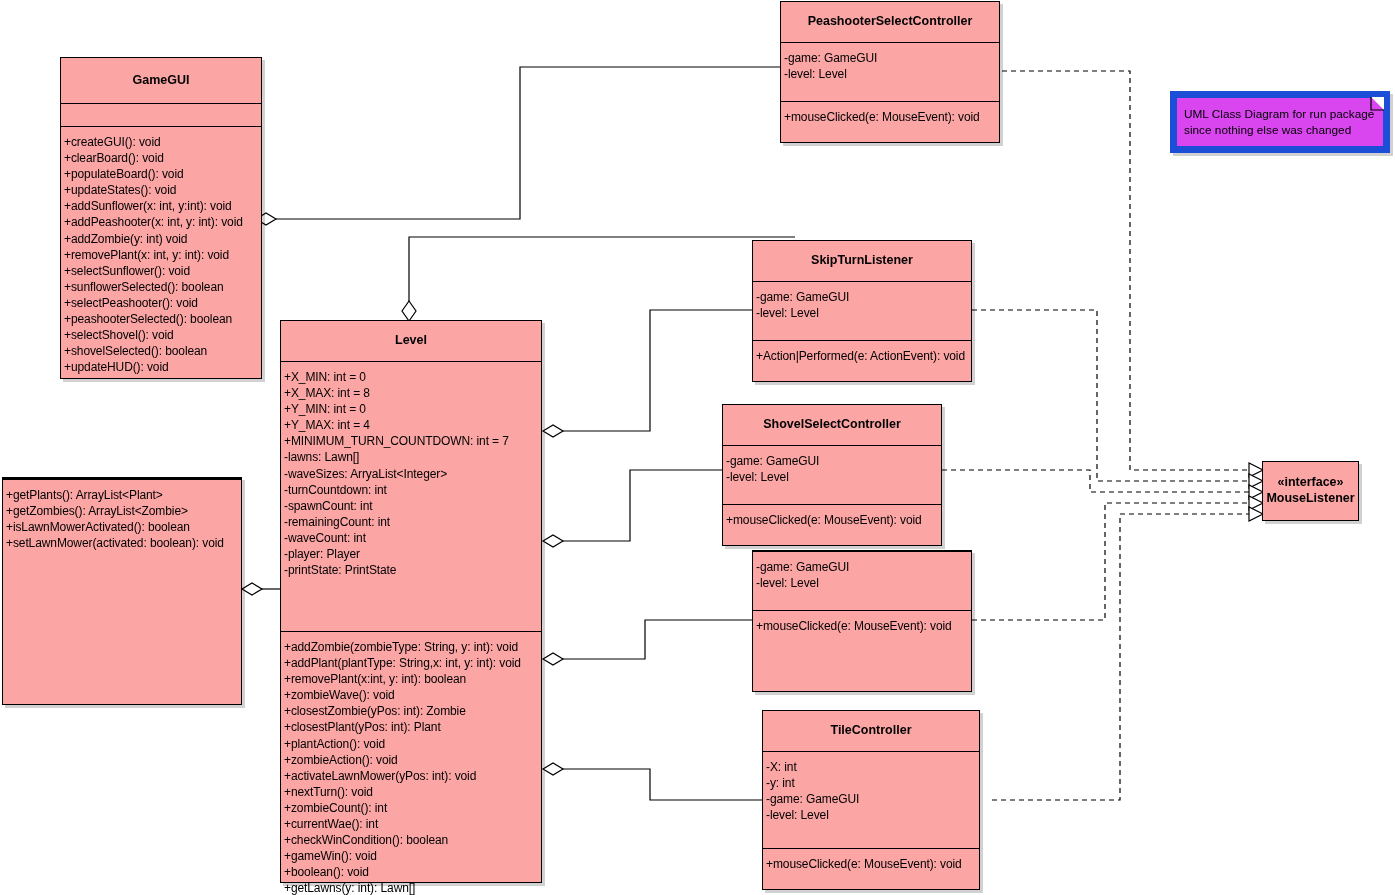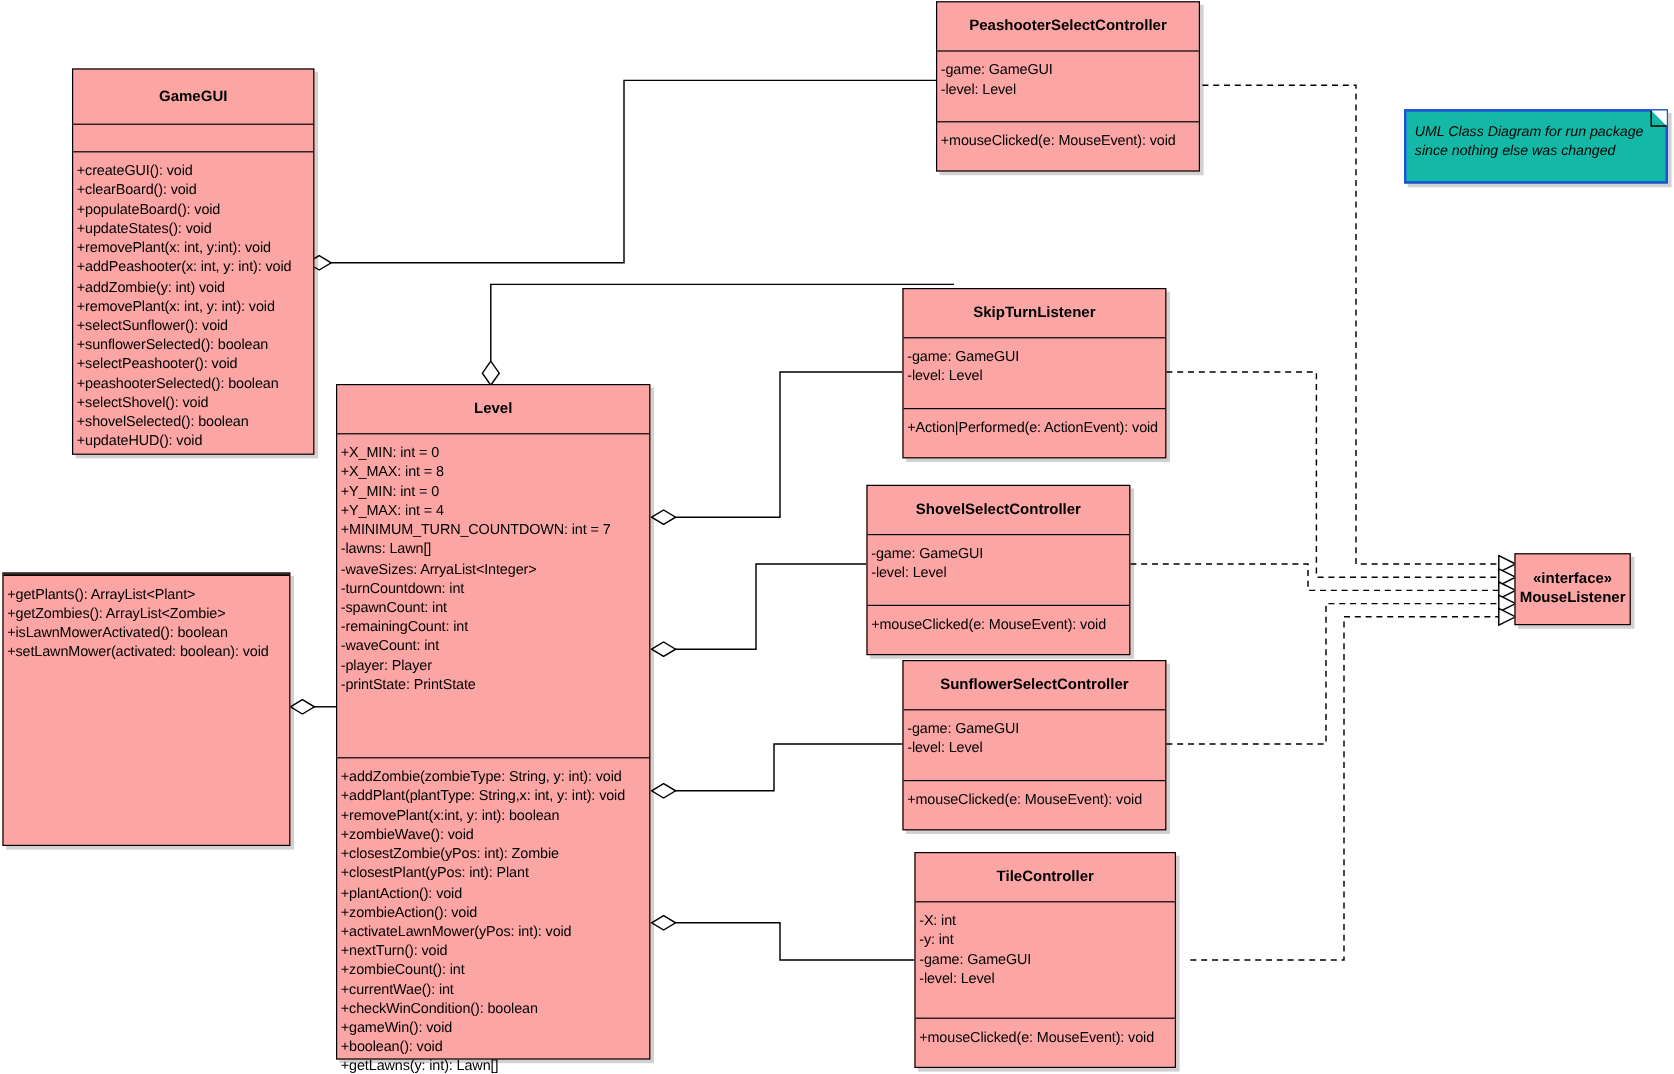--- a/index.html
+++ b/index.html
@@ -28,25 +28,24 @@
   }
   .uml-class {
     position: absolute;
     background: #fca5a5;
     border: 1px solid #000000;
     box-sizing: border-box;
     box-shadow: 3px 3px 0 0 rgba(0,0,0,0.18);
   }
   .uml-note {
     position: absolute;
-    background: #14b8a6;
-    border: 2px solid #1d4ed8;
+    background: #d946ef;
+    border: 7px solid #1d4ed8;
     box-sizing: border-box;
     box-shadow: 3px 3px 0 0 rgba(0,0,0,0.18);
-    font-style: italic;
   }
   .cls-name {
     font-size: 12.5px;
     font-weight: bold;
     color: #000;
     text-align: center;
     box-sizing: border-box;
     display: flex;
     flex-direction: column;
     align-items: center;
@@ -153,21 +152,21 @@
       <span>GameGUI</span>
     </div>
     <div class="cls-sep"></div>
     <div class="cls-body empty-compartment"></div>
     <div class="cls-sep"></div>
     <div class="cls-body">
         <div class="member">+createGUI(): void</div>
         <div class="member">+clearBoard(): void</div>
         <div class="member">+populateBoard(): void</div>
         <div class="member">+updateStates(): void</div>
-        <div class="member">+removePlant(x: int, y:int): void</div>
+        <div class="member">+addSunflower(x: int, y:int): void</div>
         <div class="member">+addPeashooter(x: int, y: int): void</div>
         <div class="member">+addZombie(y: int) void</div>
         <div class="member">+removePlant(x: int, y: int): void</div>
         <div class="member">+selectSunflower(): void</div>
         <div class="member">+sunflowerSelected(): boolean</div>
         <div class="member">+selectPeashooter(): void</div>
         <div class="member">+peashooterSelected(): boolean</div>
         <div class="member">+selectShovel(): void</div>
         <div class="member">+shovelSelected(): boolean</div>
         <div class="member">+updateHUD(): void</div>
@@ -265,23 +264,20 @@
         <div class="member">-game: GameGUI</div>
         <div class="member">-level: Level</div>
       </div>
     <div class="cls-sep"></div>
     <div class="cls-body">
         <div class="member">+mouseClicked(e: MouseEvent): void</div>
       </div>
   </div>
 
   <div class="uml-class" style="left:752px; top:550px; width:220px; height:142px;">
-    <div class="cls-name" style="height:40px;">
-      <span>SunflowerSelectController</span>
-    </div>
     <div class="cls-sep"></div>
     <div class="cls-body" style="height:58px;">
         <div class="member">-game: GameGUI</div>
         <div class="member">-level: Level</div>
       </div>
     <div class="cls-sep"></div>
     <div class="cls-body">
         <div class="member">+mouseClicked(e: MouseEvent): void</div>
       </div>
   </div>

